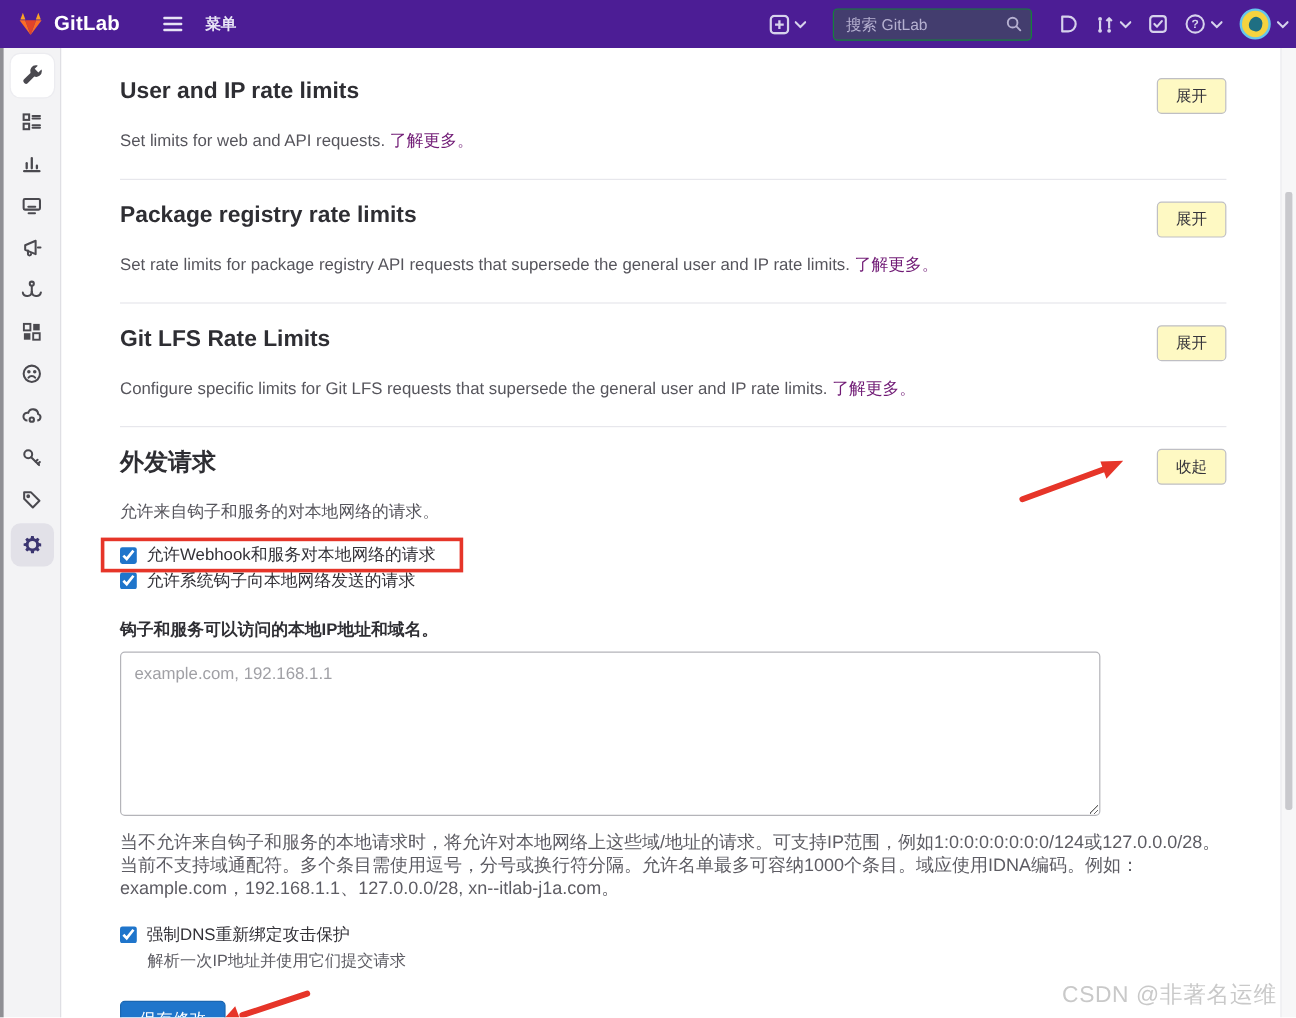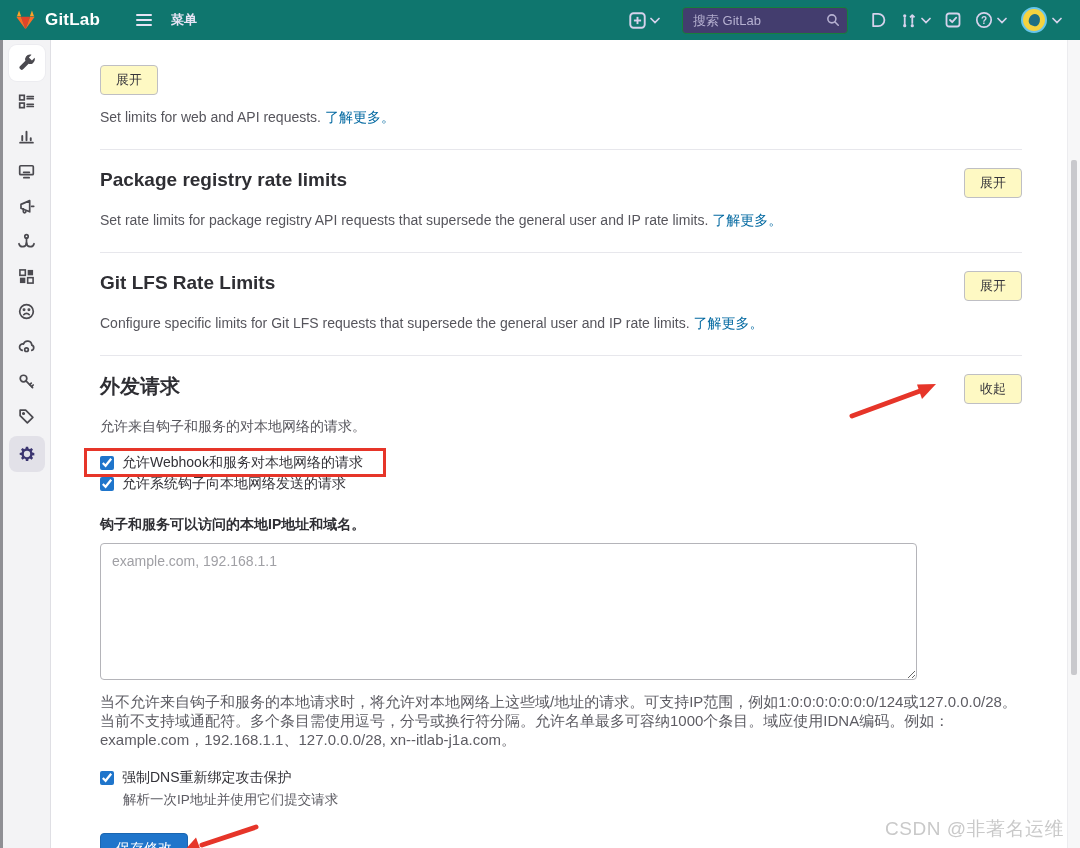--- a/index.html
+++ b/index.html
@@ -3,22 +3,22 @@
 <meta charset="utf-8">
 <style>
   * { box-sizing: border-box; margin: 0; padding: 0; }
   html,body { width:1080px; height:848px; }
   body {
     font-family: "Liberation Sans", "DejaVu Sans", sans-serif;
     background:#fff; position:relative; overflow:hidden; color:#303036;
   }
   
   .topbar{
-    height:40px; background:#0f766e; display:flex; align-items:center;
-    padding:0 18px 0 14px; gap:10px; position:relative; z-index:10;
+    height:40px; background:#4c1d95; display:flex; align-items:center;
+    padding:0 6px 0 14px; gap:10px; position:relative; z-index:10;
   }
   .brand{ display:flex; align-items:center; gap:8px; cursor:pointer;}
   .brand svg{ display:block; }
   .brand-name{ color:#fff; font-size:17px; font-weight:700; letter-spacing:.2px; }
   .menu-btn{ display:flex; align-items:center; gap:19px; margin-left:26px; cursor:pointer; }
   .hamburger{ width:16px; display:flex; flex-direction:column; gap:3px; }
   .hamburger span{ height:2px; background:#e7e4f5; border-radius:1px; }
   .menu-label{ color:#e7e4f5; font-size:13px; font-weight:700; }
   .topbar-right{ margin-left:auto; display:flex; align-items:center; gap:14px; }
   .icon-ghost{ color:#d6d2ec; display:flex; align-items:center; gap:4px; cursor:pointer; }
@@ -64,21 +64,21 @@
     padding:25px 58px 0 49px; background:#fff; overflow:hidden;
   }
   .section-head{ display:flex; align-items:flex-start; justify-content:space-between; position:relative; }
   h2{ font-size:19px; line-height:24px; color:#2e2e33; font-weight:700; }
   h2.zh{ font-size:20px; }
   .expand-btn{
     background:#fef9c3; border:1px solid #bfbfc4; border-radius:4px; color:#36353b;
     font-size:13px; padding:5px 15px; cursor:pointer; font-family:inherit;
   }
   .desc{ margin-top:12px; font-size:14px; line-height:20px; color:#56555c; }
-  .desc a{ color:#0369a1; text-decoration:none; cursor:pointer; }
+  .desc a{ color:#701a75; text-decoration:none; cursor:pointer; }
   hr.sep{ border:none; border-top:1px solid #e7e7ec; margin:22px 0 18px; }
   
   .form{ margin-top:16px; }
   .cb-row{ display:flex; align-items:center; gap:8px; position:relative; height:21px; }
   .cb-row + .cb-row{ margin-top:0; }
   .cb-row input[type=checkbox]{
     width:14px; height:14px; accent-color:#1f75cb; cursor:pointer; flex:0 0 auto;
   }
   .cb-row label{ font-size:14px; color:#333238; cursor:pointer; }
   .red-box{
@@ -289,20 +289,21 @@
     <svg width="18" height="18" viewBox="0 0 16 16">
         <path fill-rule="evenodd" fill="currentColor" d="M8 5.2A2.8 2.8 0 1 0 8 10.8 2.8 2.8 0 0 0 8 5.2Zm6.5 4.1-1.6-.3a5 5 0 0 1-.5 1.2l1 1.4-1.4 1.4-1.4-1a5 5 0 0 1-1.2.5l-.3 1.7H7l-.3-1.7a5 5 0 0 1-1.2-.5l-1.4 1-1.4-1.4 1-1.4a5 5 0 0 1-.5-1.2l-1.7-.3V7l1.7-.3a5 5 0 0 1 .5-1.2l-1-1.4 1.4-1.4 1.4 1a5 5 0 0 1 1.2-.5L7 1.5h2l.3 1.7a5 5 0 0 1 1.2.5l1.4-1 1.4 1.4-1 1.4a5 5 0 0 1 .5 1.2l1.7.3z"></path>
       </svg>
   </span>
 </nav>
 
 <main class="main">
 
   <section>
     <div class="section-head">
+      <h2>User and IP rate limits</h2>
       <button class="expand-btn">展开</button>
     </div>
     <p class="desc"><span>Set limits for web and API requests. </span><a>了解更多。</a></p>
   </section>
   <hr class="sep">
 
   <section>
     <div class="section-head">
       <h2>Package registry rate limits</h2>
       <button class="expand-btn">展开</button>

